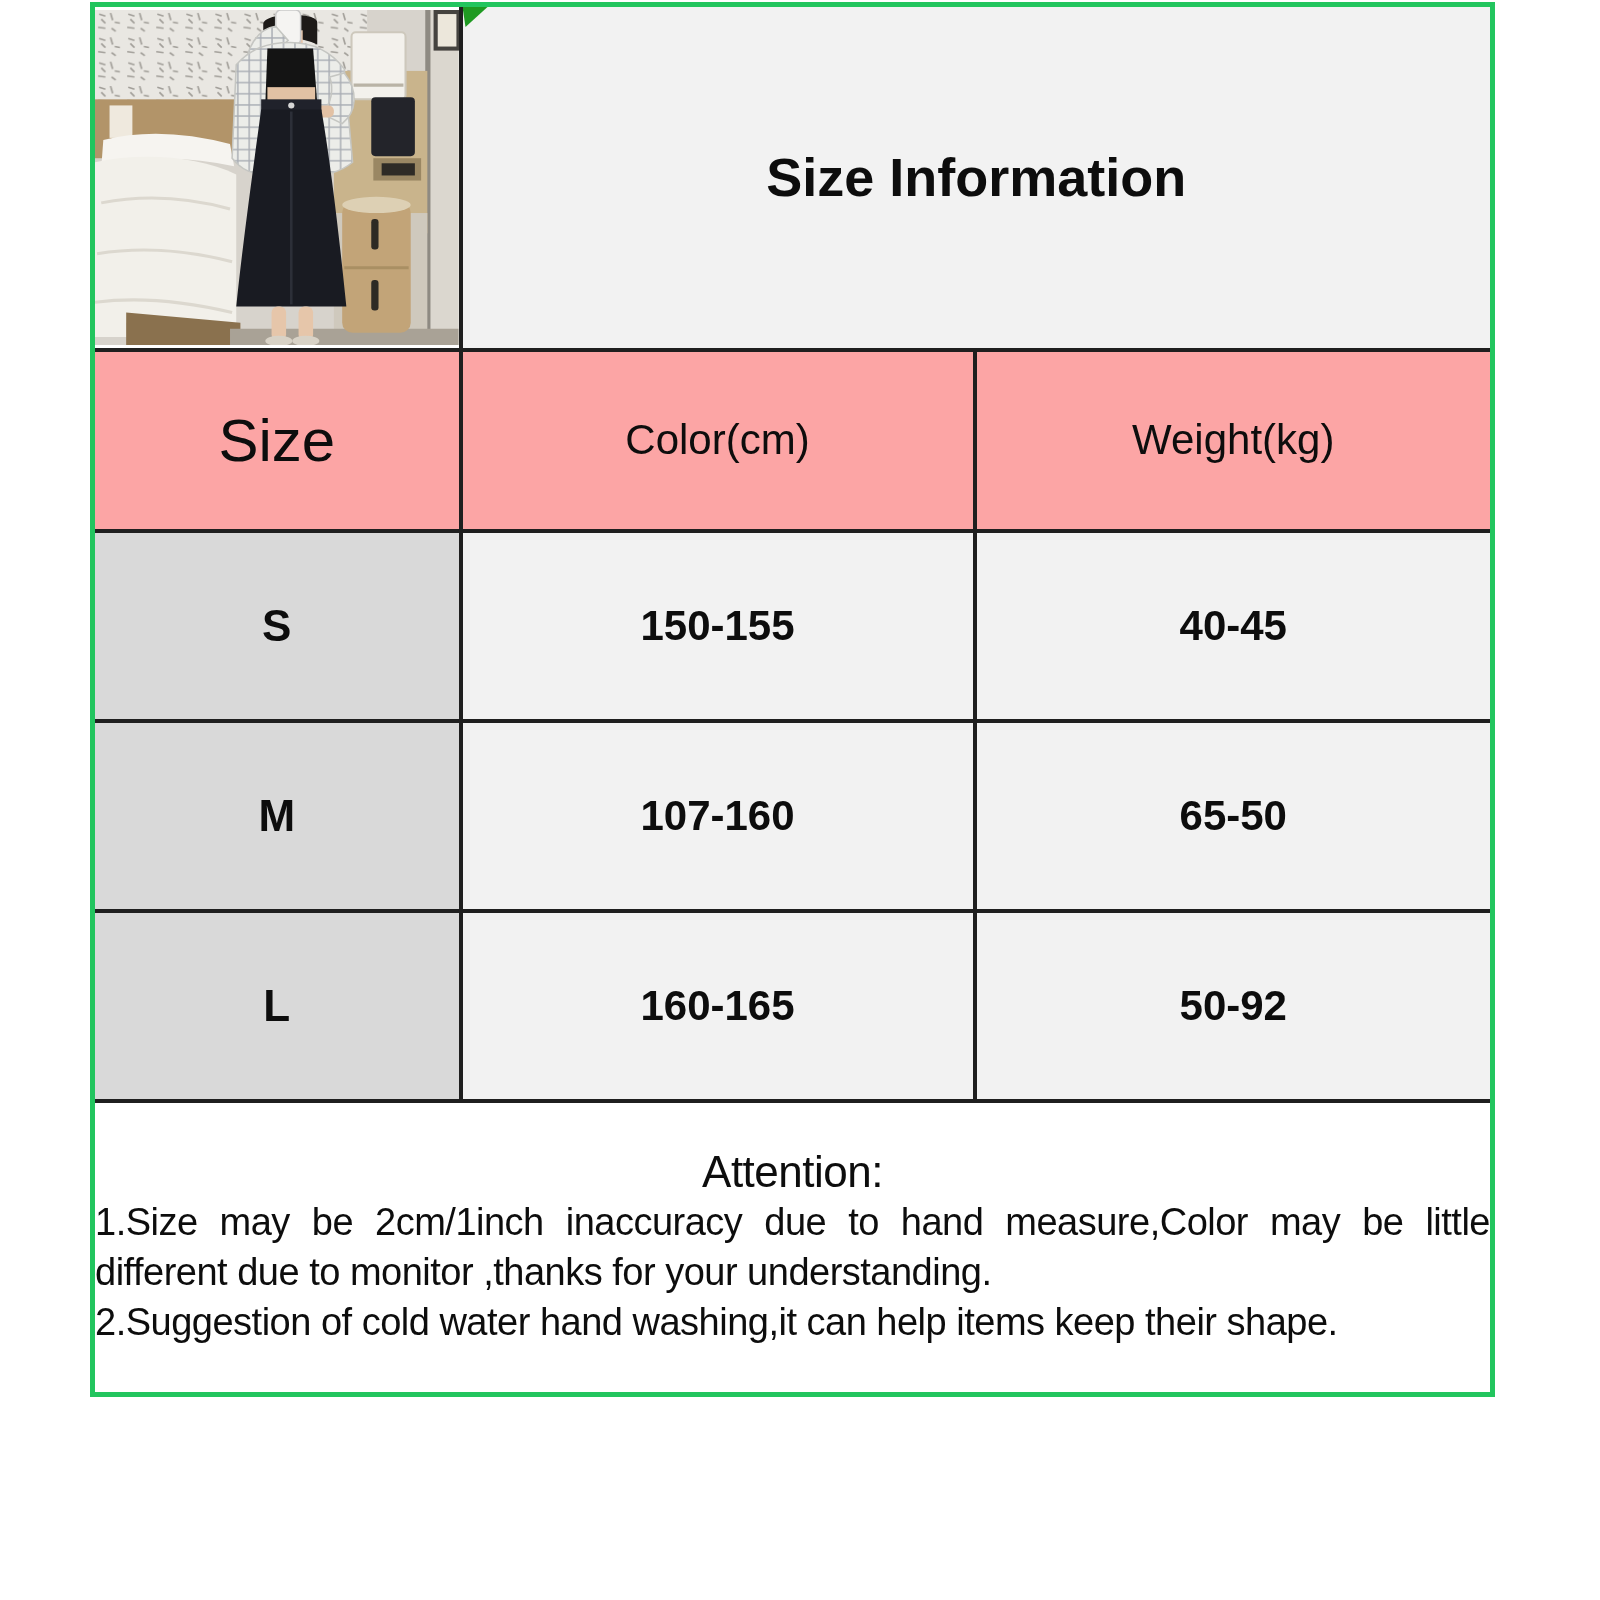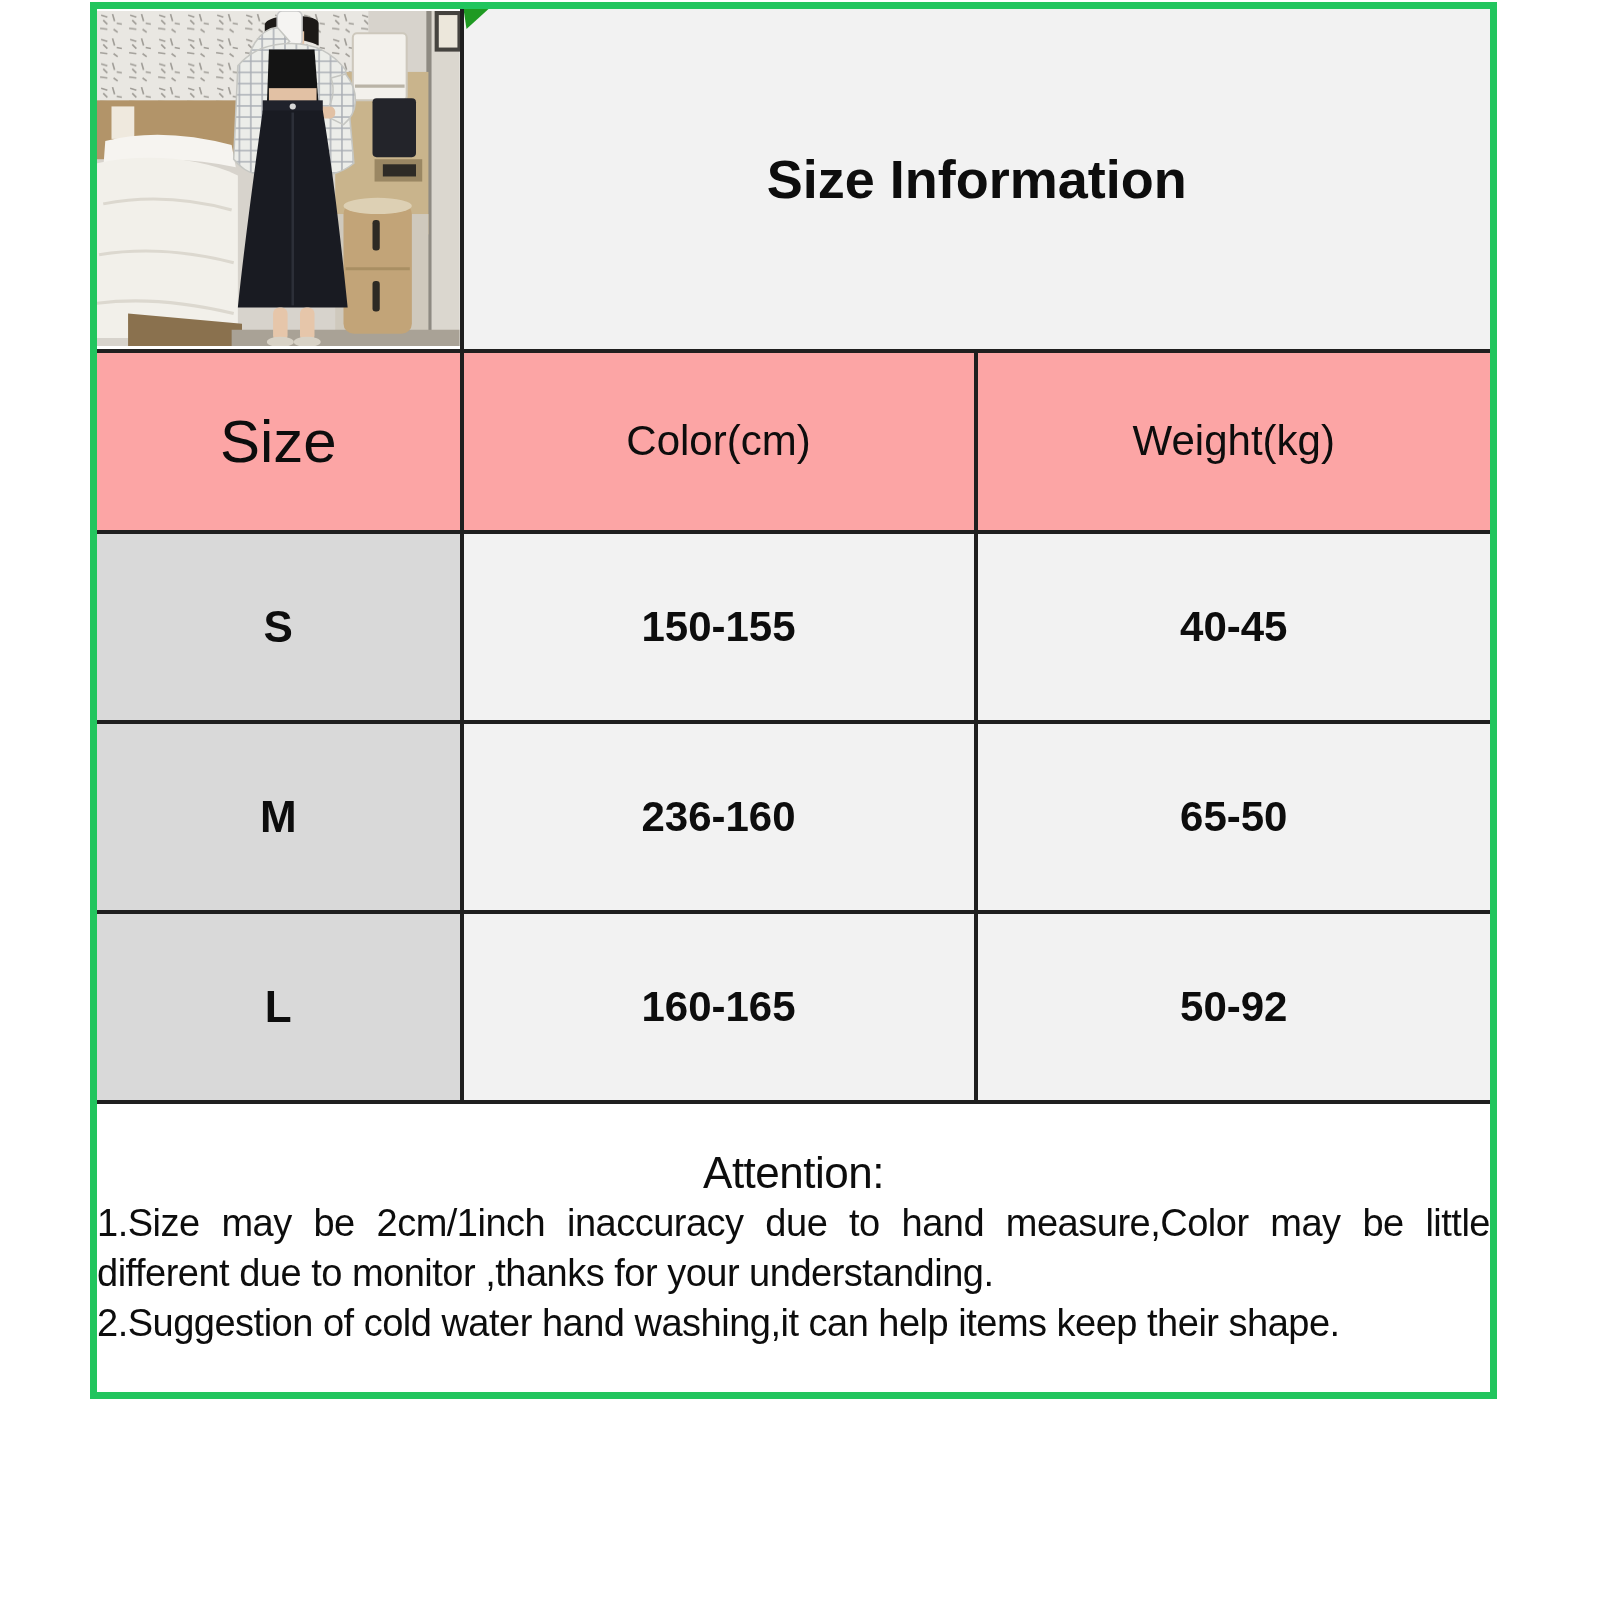--- a/index.html
+++ b/index.html
@@ -8,21 +8,21 @@
     background:#ffffff;
     font-family:"Liberation Sans", sans-serif;
     color:#0d0d0d;
     overflow:hidden;
   }
   .sheet{position:relative;width:1600px;height:1600px;background:#fff;}
   table.size-table{
     position:absolute;left:90px;top:2px;
     width:1400px;
     border-collapse:collapse;table-layout:fixed;
-    border:7px solid #22c55e;
+    border:5px solid #22c55e;
   }
   table.size-table td{
     border:4px solid #1f1f1f;
     text-align:center;vertical-align:middle;
     padding:0;
     overflow:hidden;
   }
   
   tr.r-photo{height:345px;}
   tr.r-head{height:181px;}
@@ -158,21 +158,21 @@
       </tr>
 
       <tr class="r-data">
         <td class="size-col">S</td>
         <td class="val">150-155</td>
         <td class="val">40-45</td>
       </tr>
 
       <tr class="r-data">
         <td class="size-col">M</td>
-        <td class="val">236-160</td>
+        <td class="val">107-160</td>
         <td class="val">65-50</td>
       </tr>
 
       <tr class="r-data">
         <td class="size-col">L</td>
         <td class="val">160-165</td>
         <td class="val">50-92</td>
       </tr>
 
 

